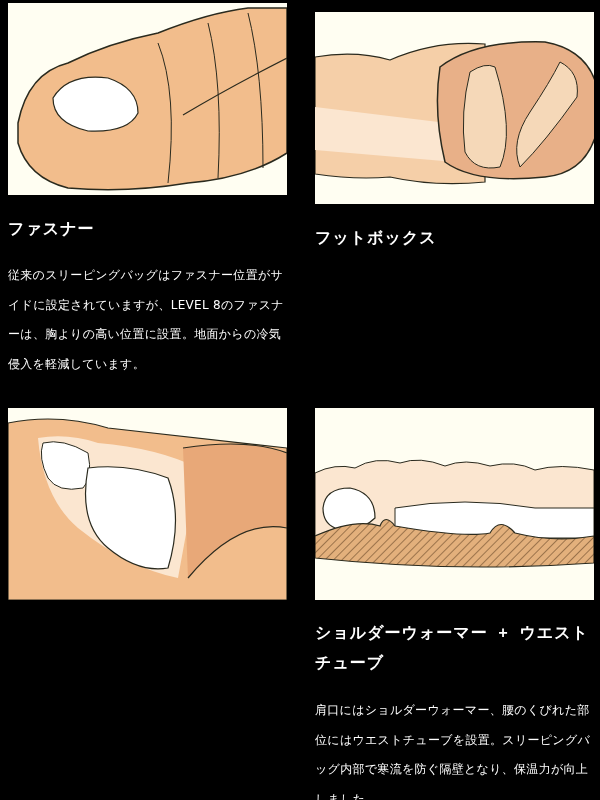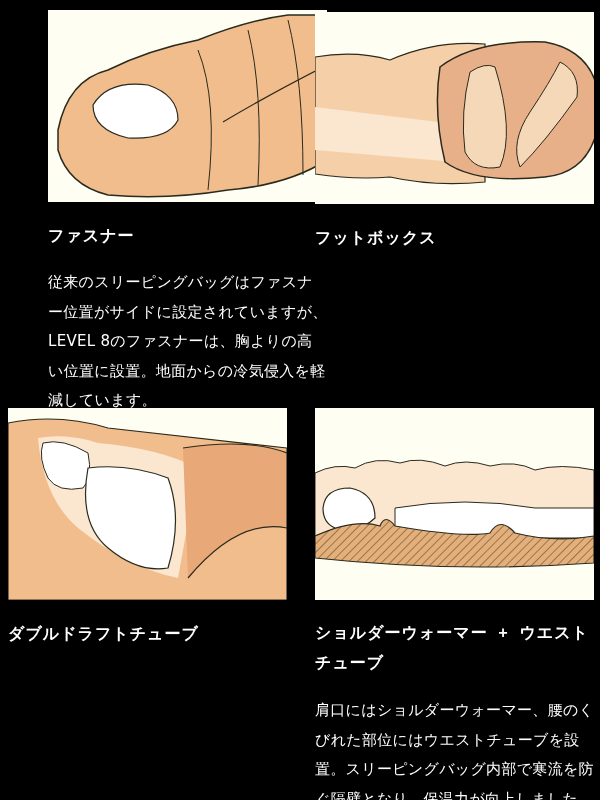--- a/index.html
+++ b/index.html
@@ -1,27 +1,27 @@
 <!DOCTYPE html>
 <html><head>
 <meta charset="utf-8">
 <style>
   * { margin: 0; padding: 0; box-sizing: border-box; }
   html, body { width: 600px; height: 800px; background: #000; overflow: hidden; }
   body { font-family: "DejaVu Sans", sans-serif; color: #fff; position: relative; }
   .card { position: absolute; width: 280px; }
-  .c1 { left: 8px; top: 10px; margin-left: 40px; }
+  .c1 { left: 8px; top: 3px; }
   .c2 { left: 315px; top: 12px; }
   .c3 { left: 8px; top: 408px; }
   .c4 { left: 315px; top: 408px; }
   .illus { width: 279px; height: 192px; background: #fffef2; position: relative; overflow: hidden; }
   .illus svg { width: 100%; height: 100%; display: block; }
   .title { font-size: 16px; font-weight: bold; letter-spacing: 1px; line-height: 30px; margin-top: 19px; }
   .c4 .title { line-height: 30px; font-family: Liberation Mono, monospace; }
-  .body { font-size: 15px; line-height: 29.5px; margin-top: 17px; letter-spacing: 0.3px; }
+  .body { font-size: 12px; line-height: 29.5px; margin-top: 17px; letter-spacing: 0.3px; }
   .c4 .body { margin-top: 17px; }
 </style>
 </head>
 <body>
 
 <div class="card c1">
   <div class="illus">
     <svg viewBox="0 0 279 192" preserveAspectRatio="none">
       <path d="M10 120 Q20 70 60 60 Q100 40 150 30 Q200 10 240 5 L279 5 L279 150 Q240 175 180 180 Q120 190 60 185 Q20 175 10 140 Z" fill="#f2bd8c" stroke="#2a2a1e" stroke-width="1.5"></path>
       <path d="M45 95 Q60 70 100 75 Q130 85 130 110 Q120 130 80 128 Q45 120 45 95 Z" fill="#fff" stroke="#2a2a1e" stroke-width="1.2"></path>
@@ -49,21 +49,20 @@
 <div class="card c3">
   <div class="illus">
     <svg viewBox="0 0 279 192" preserveAspectRatio="none">
       <path d="M0 15 Q50 5 100 20 L279 40 L279 192 L0 192 Z" fill="#f2bd8c" stroke="#2a2a1e" stroke-width="1.2"></path>
       <path d="M30 30 Q60 25 90 35 Q150 40 190 60 L170 170 Q120 160 70 120 Q35 90 30 30 Z" fill="#fbe6d0"></path>
       <path d="M35 35 Q55 30 80 45 Q85 70 75 80 Q50 85 40 70 Q30 50 35 35 Z" fill="#fff" stroke="#2a2a1e" stroke-width="1"></path>
       <path d="M80 60 Q120 55 160 70 Q175 110 160 160 Q130 165 100 140 Q70 115 80 60 Z" fill="#fff" stroke="#2a2a1e" stroke-width="1.2"></path>
       <path d="M175 40 Q240 30 279 45 L279 120 Q230 110 180 170" fill="#e8a878" stroke="#2a2a1e" stroke-width="1.2"></path>
     </svg>
   </div>
-  <div class="title">ダブルドラフトチューブ</div>
 </div>
 
 <div class="card c4">
   <div class="illus">
     <svg viewBox="0 0 279 192" preserveAspectRatio="none">
       <defs>
         <pattern id="hatch" width="6" height="6" patternUnits="userSpaceOnUse" patternTransform="rotate(45)">
           <rect width="6" height="6" fill="#e3b07c"></rect>
           <line x1="0" y1="0" x2="0" y2="6" stroke="#6b4a2a" stroke-width="1.2"></line>
         </pattern>

